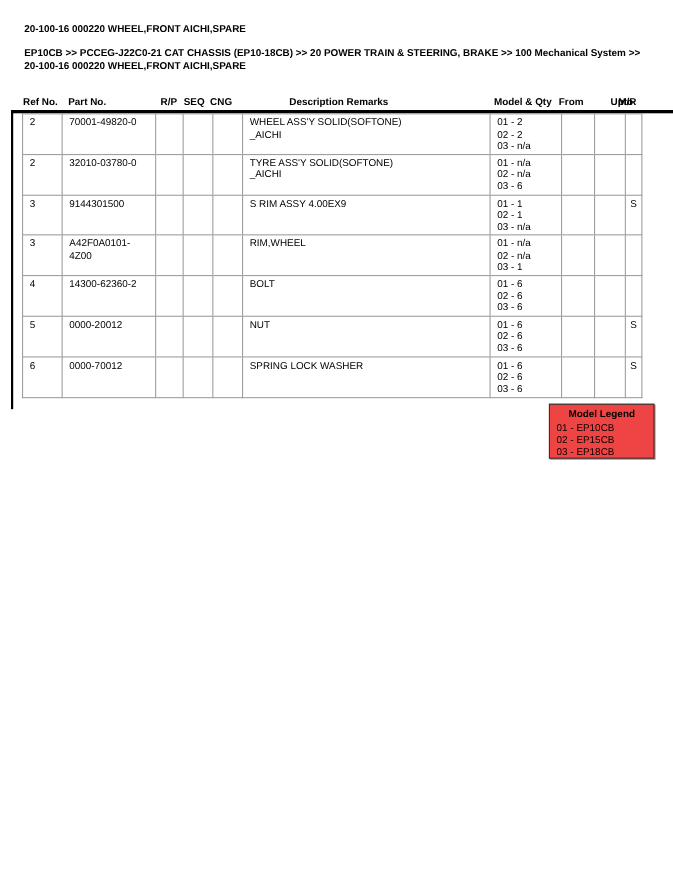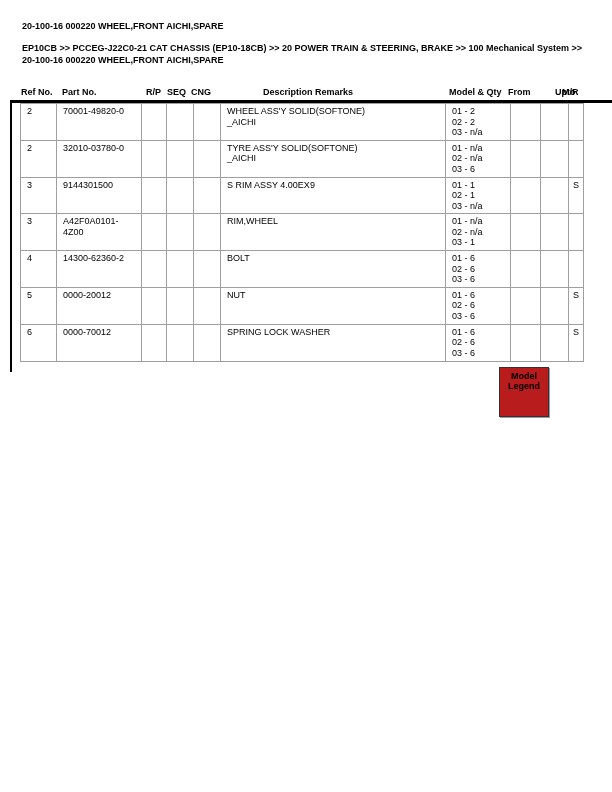--- a/index.html
+++ b/index.html
@@ -88,26 +88,26 @@
     line-height: 10.5px;
     height: 36.8px;
     overflow: hidden;
     box-sizing: border-box;
   }
   table.parts td.mr-cell { padding-left: 4px; }
   .legend-box {
     position: absolute;
     left: 499px;
     top: 367px;
-    width: 50px;
+    width: 96px;
     height: 50px;
     border: 1.5px solid #333333;
     box-shadow: 1px 1px 0 #999999;
     box-sizing: border-box;
-    background: #b91c1c;
+    background: #ef4444;
     font-size: 9px;
   }
   .legend-title {
     font-weight: bold;
     text-align: center;
     margin-top: 3px;
     margin-bottom: 3px;
   }
   .legend-items div {
     padding-left: 6px;
@@ -284,13 +284,18 @@
         </td>
     <td></td>
     <td></td>
     <td class="mr-cell">S</td>
   </tr>
 </tbody>
 </table>
 
 <div class="legend-box">
   <div class="legend-title">Model Legend</div>
+  <div class="legend-items">
+      <div>01 - EP10CB</div>
+      <div>02 - EP15CB</div>
+      <div>03 - EP18CB</div>
+    </div>
 </div>
 
 </body></html>

